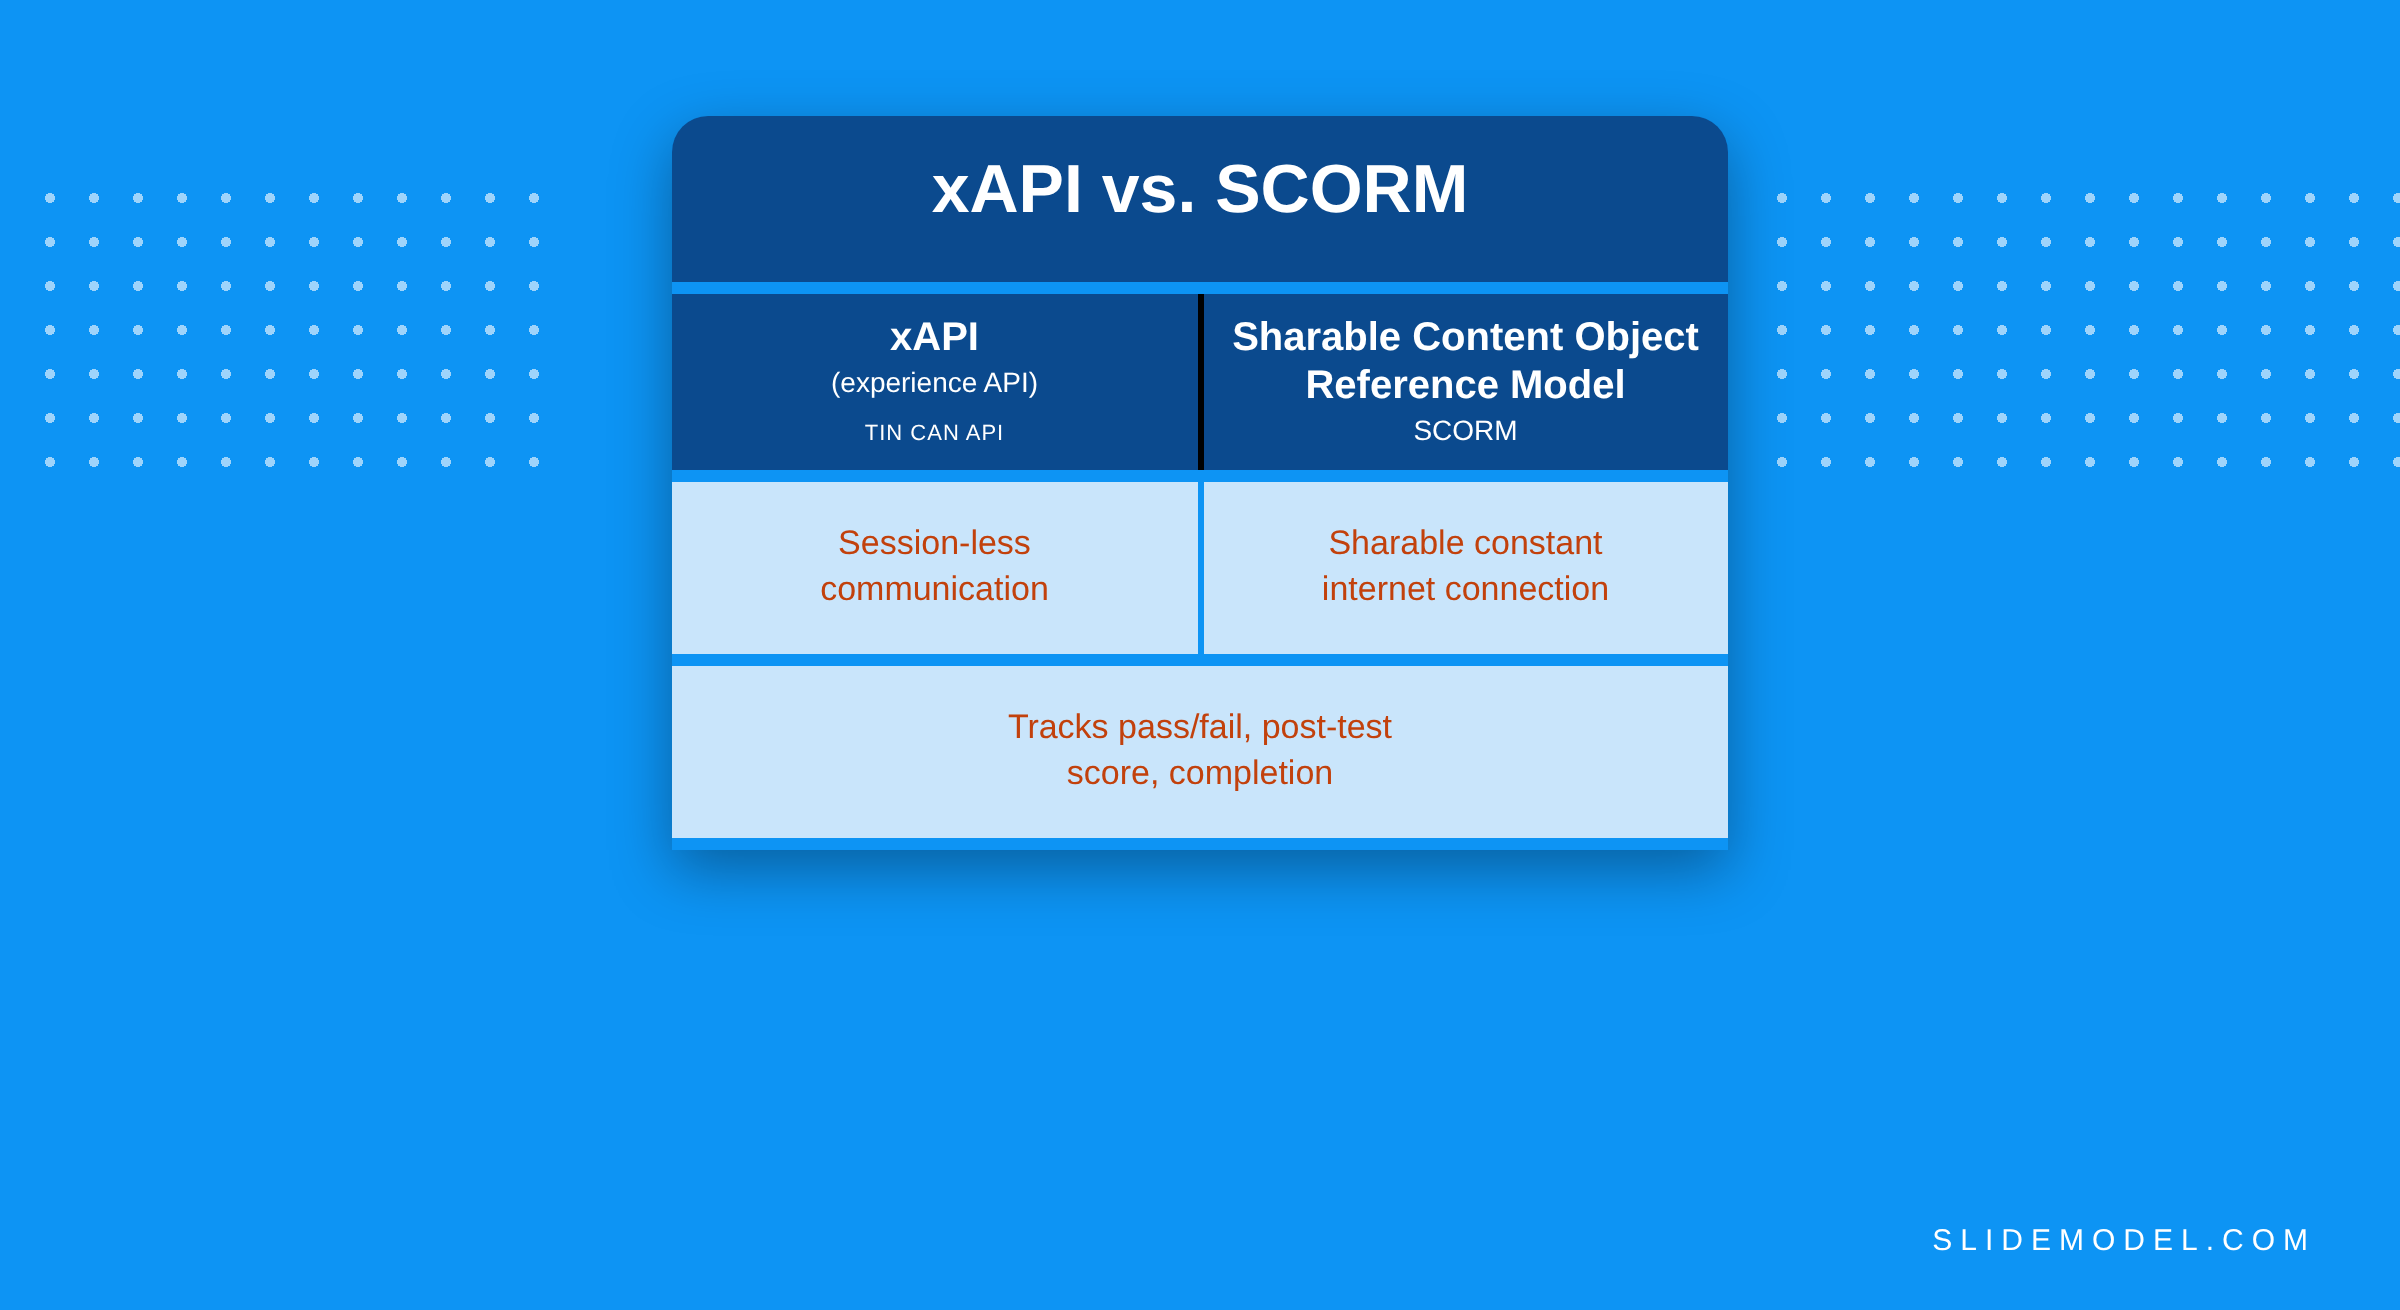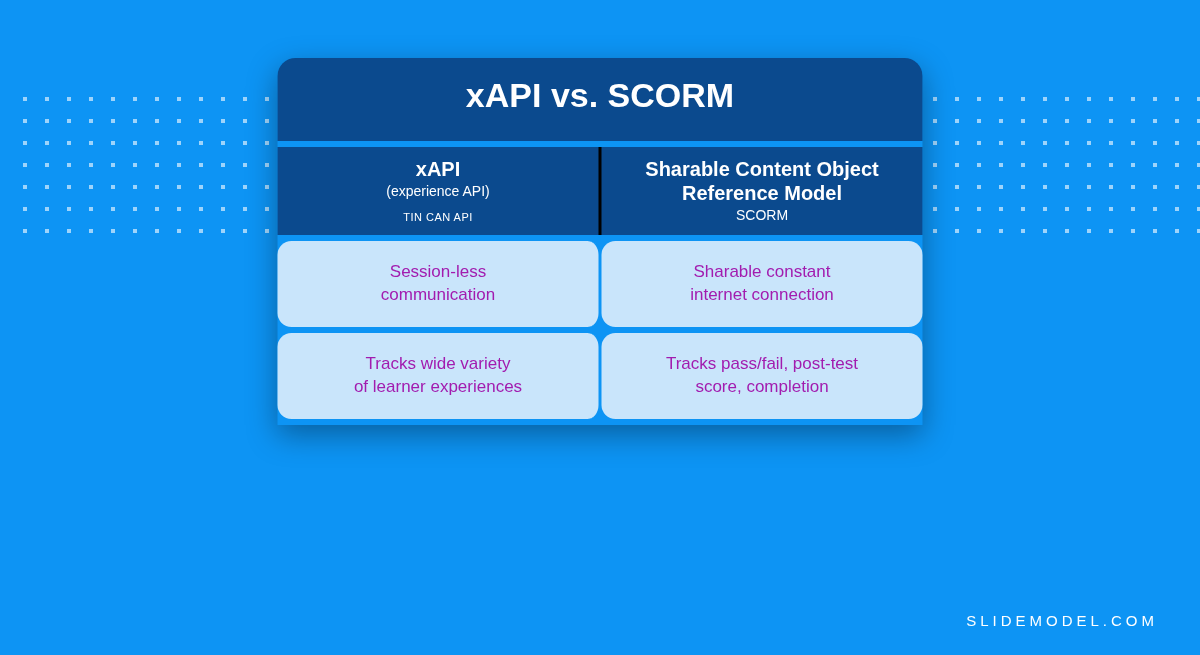--- a/index.html
+++ b/index.html
@@ -17,21 +17,21 @@
     width: 260px; height: 155px;
   }
   .dots-right {
     top: 88px; right: -40px;
     width: 360px; height: 155px;
   }
 
   .card {
     position: absolute;
     top: 58px; left: 50%; transform: translateX(-50%);
-    width: 645px;
+    width: 528px;
     background: #0d94f4;
     box-shadow: 0 10px 30px rgba(0,0,0,0.35);
     border-radius: 18px 18px 0 0;
     z-index: 1;
   }
 
   .title {
     background: #0b4a8e;
     color: #fff;
     text-align: center;
@@ -54,29 +54,28 @@
   }
   .header-cell.left { border-right: 3px solid #000000; }
   .header-name { font-weight: 700; font-size: 20px; line-height: 1.2; }
   .header-sub { font-size: 14px; margin-top: 2px; }
   .header-tag { font-size: 11px; letter-spacing: 0.5px; margin-top: 12px; }
 
   .body-row { display: flex; margin-top: 6px; }
   .body-cell {
     flex: 1;
     background: #c9e5fb;
-    color: #a21caf;
+    color: #c2410c;
     text-align: center;
     font-size: 17px;
     line-height: 1.35;
     padding: 20px 16px;
     display: flex;
     align-items: center;
     justify-content: center;
-    border-radius: 14px;
   }
   .body-cell.left { border-right: 3px solid #0d94f4; }
   .body-cell > span { display: block; max-width: 260px; white-space: pre-line; }
 
   .attribution {
     position: absolute;
     bottom: 26px; right: 42px;
     color: #fff;
     font-size: 15px;
     letter-spacing: 4px;
@@ -109,24 +108,20 @@
     <div class="body-cell left">
         <span>Session-less
 communication</span>
       </div>
     <div class="body-cell">
         <span>Sharable constant
 internet connection</span>
       </div>
   </div>
   <div class="body-row">
-    <div class="body-cell left">
-        <span>Tracks wide variety
-of learner experiences</span>
-      </div>
     <div class="body-cell">
         <span>Tracks pass/fail, post-test
 score, completion</span>
       </div>
   </div>
   <div class="body-row">
   </div>
 </div>
 
 <div class="attribution">SLIDEMODEL.COM</div>

